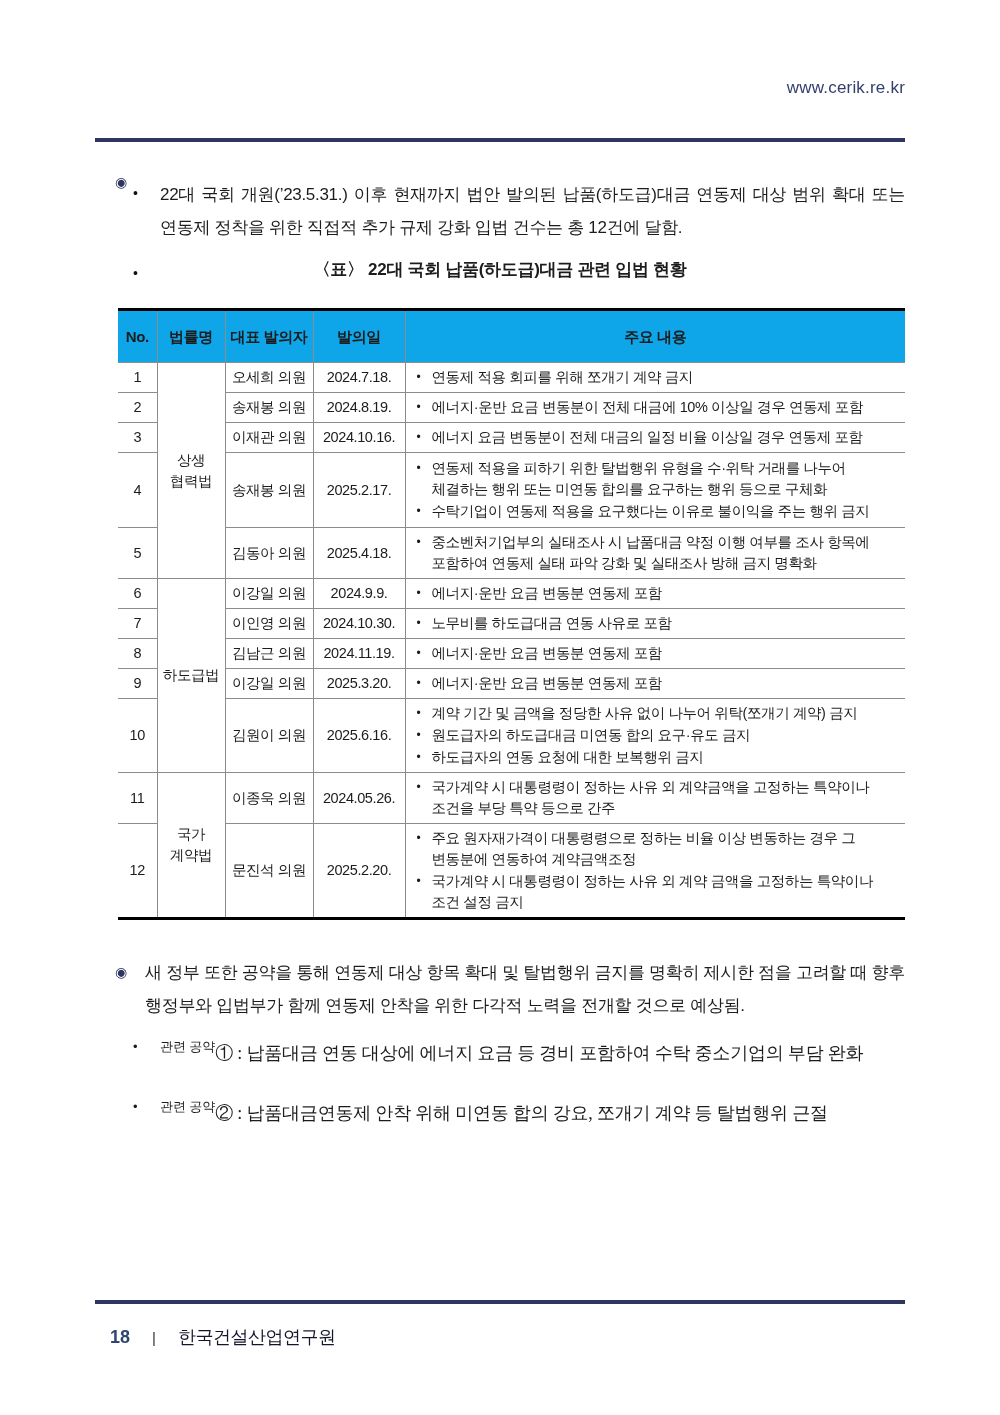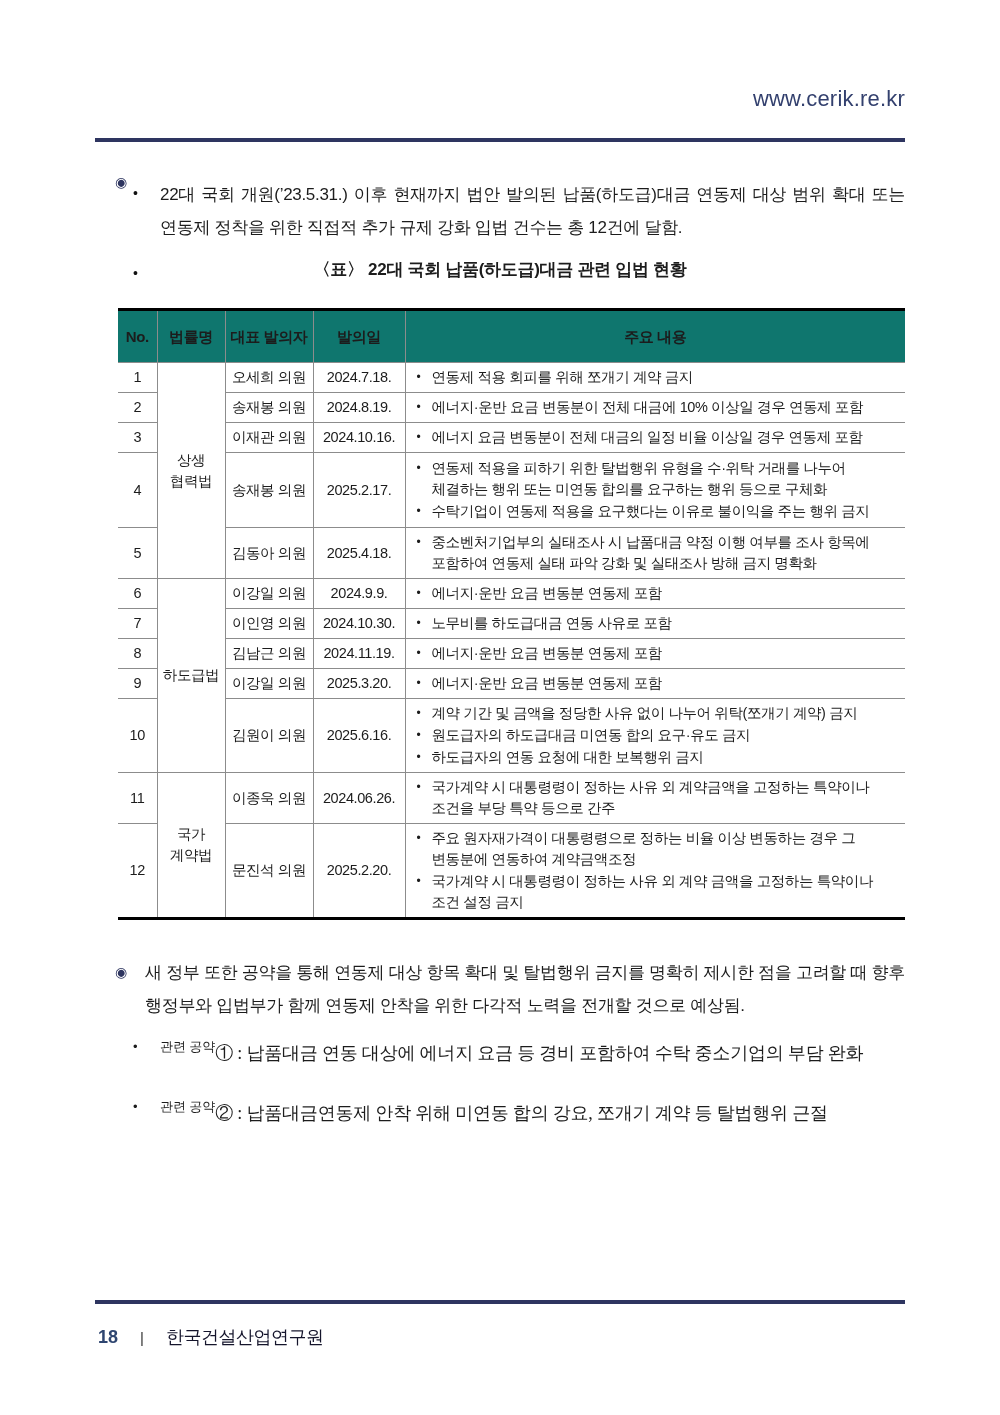--- a/index.html
+++ b/index.html
@@ -1,55 +1,55 @@
 <!DOCTYPE html>
 <html><head>
 <meta charset="utf-8">
 <style>
   html,body{margin:0;padding:0;background:#ffffff;}
   .page{position:relative;width:1000px;height:1415px;background:#fff;overflow:hidden;
         font-family:"Liberation Sans","DejaVu Sans",sans-serif;color:#1c1c1c;}
-  .top-url{position:absolute;top:86px;right:95px;font-size:22px;color:#33406e;letter-spacing:0.2px;}
+  .top-url{position:absolute;top:78px;right:95px;font-size:17px;color:#33406e;letter-spacing:0.2px;}
   .top-rule{position:absolute;top:138px;left:95px;width:810px;height:4px;background:#2e3560;}
   .body{position:absolute;top:166px;left:95px;width:810px;}
 
   .sect{position:relative;padding-left:50px;font-size:17px;line-height:33px;text-align:justify;
         letter-spacing:-0.3px;word-break:keep-all;margin:0 0 12px 0;}
   .sect .marker{position:absolute;left:20px;top:0;color:#2e3560;font-size:14px;}
   .sub{position:relative;padding-left:65px;font-size:17px;line-height:33px;text-align:justify;
        letter-spacing:-0.3px;word-break:keep-all;margin:0 0 14px 0;}
   .sub .marker{position:absolute;left:38px;top:-1px;color:#111;font-size:14px;}
 
   .tbl-title{text-align:center;font-weight:bold;font-size:17px;letter-spacing:-0.3px;
              margin:14px 0 27px 0;}
   table.leg{border-collapse:collapse;table-layout:fixed;margin-left:23px;width:787px;
             border-top:3px solid #000;border-bottom:3px solid #000;font-size:14.5px;}
   table.leg th,table.leg td{border:1px solid #8c8c8c;vertical-align:middle;
             letter-spacing:-0.4px;word-break:keep-all;}
-  table.leg th{background:#0f766e;font-weight:bold;text-align:center;line-height:20px;
+  table.leg th{background:#0ea5e9;font-weight:bold;text-align:center;line-height:20px;
             padding:5px 2px;font-size:15px;}
   table.leg td{padding:2px 3px;line-height:21px;}
   table.leg .c-no,.c-law,.c-prop,.c-date{text-align:center;}
   table.leg td:first-child,table.leg th:first-child{border-left:none;}
   table.leg .last{border-right:none;}
   table.leg .c-content{text-align:left;padding:3px 6px 3px 0;}
   .item{position:relative;padding-left:26px;margin:1px 0;}
   .item::before{content:"•";position:absolute;left:11px;top:0;font-size:12px;}
   tr.h27{height:27px;} tr.h46{height:46px;} tr.h50{height:50px;}
   tr.h67{height:67px;} tr.h75{height:75px;} tr.h87{height:87px;} tr.head{height:53px;}
 
   .after-table{margin-top:36px;}
   .pledge{position:relative;padding-left:65px;font-family:"Liberation Serif","DejaVu Serif",serif;
           font-size:18px;line-height:26px;letter-spacing:-0.2px;word-break:keep-all;margin:0 0 28px 0;}
   .pledge .marker{position:absolute;left:38px;top:0;font-size:13px;
           font-family:"Liberation Sans",sans-serif;}
   .pledge .sup{font-size:13px;vertical-align:8px;letter-spacing:0;}
 
   .footer-rule{position:absolute;top:1300px;left:95px;width:810px;height:4px;background:#2e3560;}
-  .footer{position:absolute;top:1325px;left:98px;display:flex;align-items:center;gap:0;}
+  .footer{position:absolute;top:1325px;left:110px;display:flex;align-items:center;gap:0;}
   .footer .pageno{color:#2e4570;font-size:18px;font-weight:bold;}
   .footer .sep{color:#333;font-size:15px;margin:0 22px;}
   .footer .org{color:#14142b;font-size:18px;font-weight:normal;letter-spacing:-0.5px;}
 </style>
 </head>
 <body>
 
 <div class="page">
 
   <div class="top-url">www.cerik.re.kr</div>
@@ -172,21 +172,21 @@
           <div class="item">계약 기간 및 금액을 정당한 사유 없이 나누어 위탁(쪼개기 계약) 금지</div>
           <div class="item">원도급자의 하도급대금 미연동 합의 요구·유도 금지</div>
           <div class="item">하도급자의 연동 요청에 대한 보복행위 금지</div>
         </td>
       </tr>
 
       <tr class="h50">
         <td class="c-no">11</td>
         <td class="c-law" rowspan="2">국가 계약법</td>
         <td class="c-prop">이종욱 의원</td>
-        <td class="c-date">2024.06.26.</td>
+        <td class="c-date">2024.05.26.</td>
         <td class="c-content last">
           <div class="item">국가계약 시 대통령령이 정하는 사유 외 계약금액을 고정하는 특약이나 조건을 부당 특약 등으로 간주</div>
         </td>
       </tr>
       <tr class="h87">
         <td class="c-no">12</td>
         <td class="c-prop">문진석 의원</td>
         <td class="c-date">2025.2.20.</td>
         <td class="c-content last">
           <div class="item">주요 원자재가격이 대통령령으로 정하는 비율 이상 변동하는 경우 그 변동분에 연동하여 계약금액조정</div>

